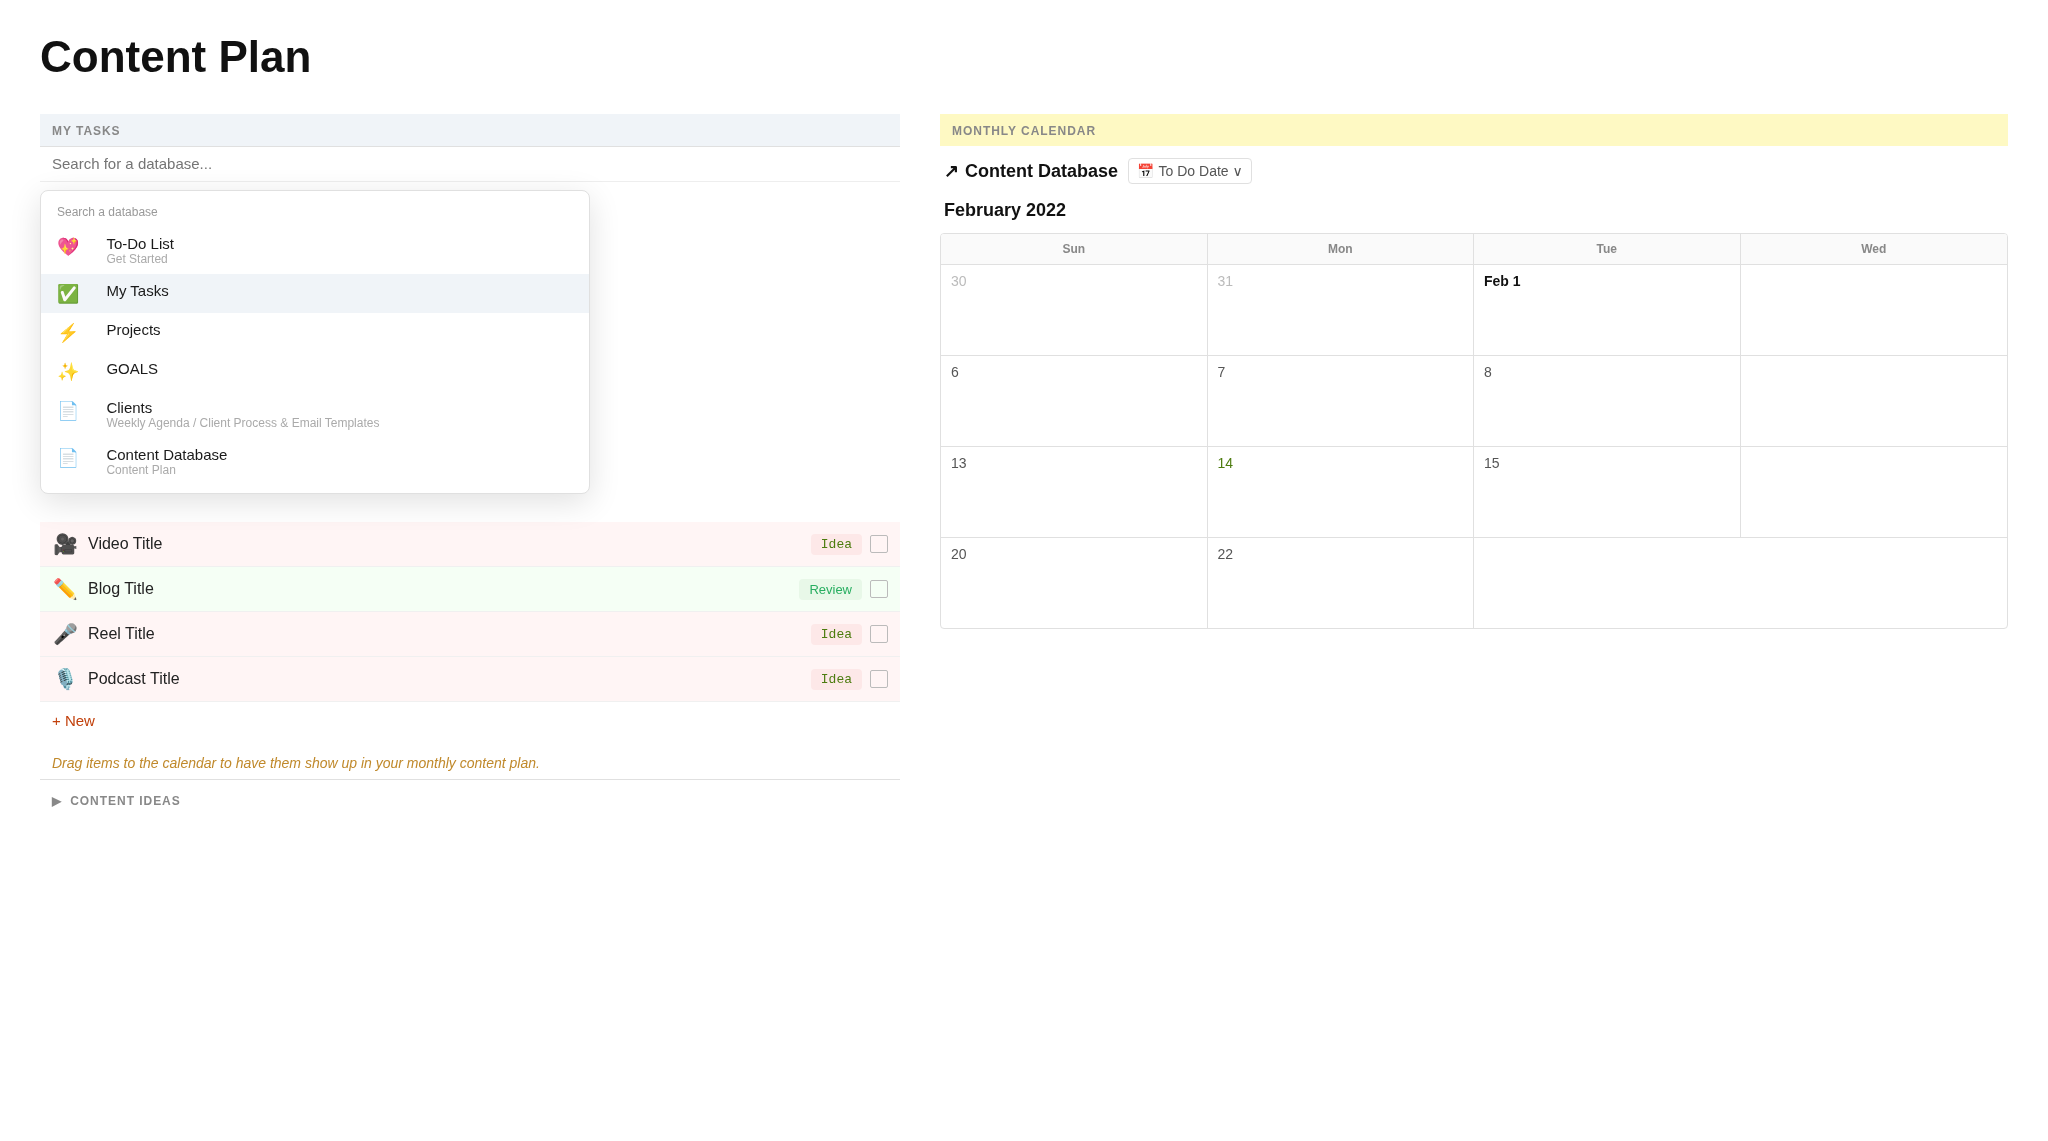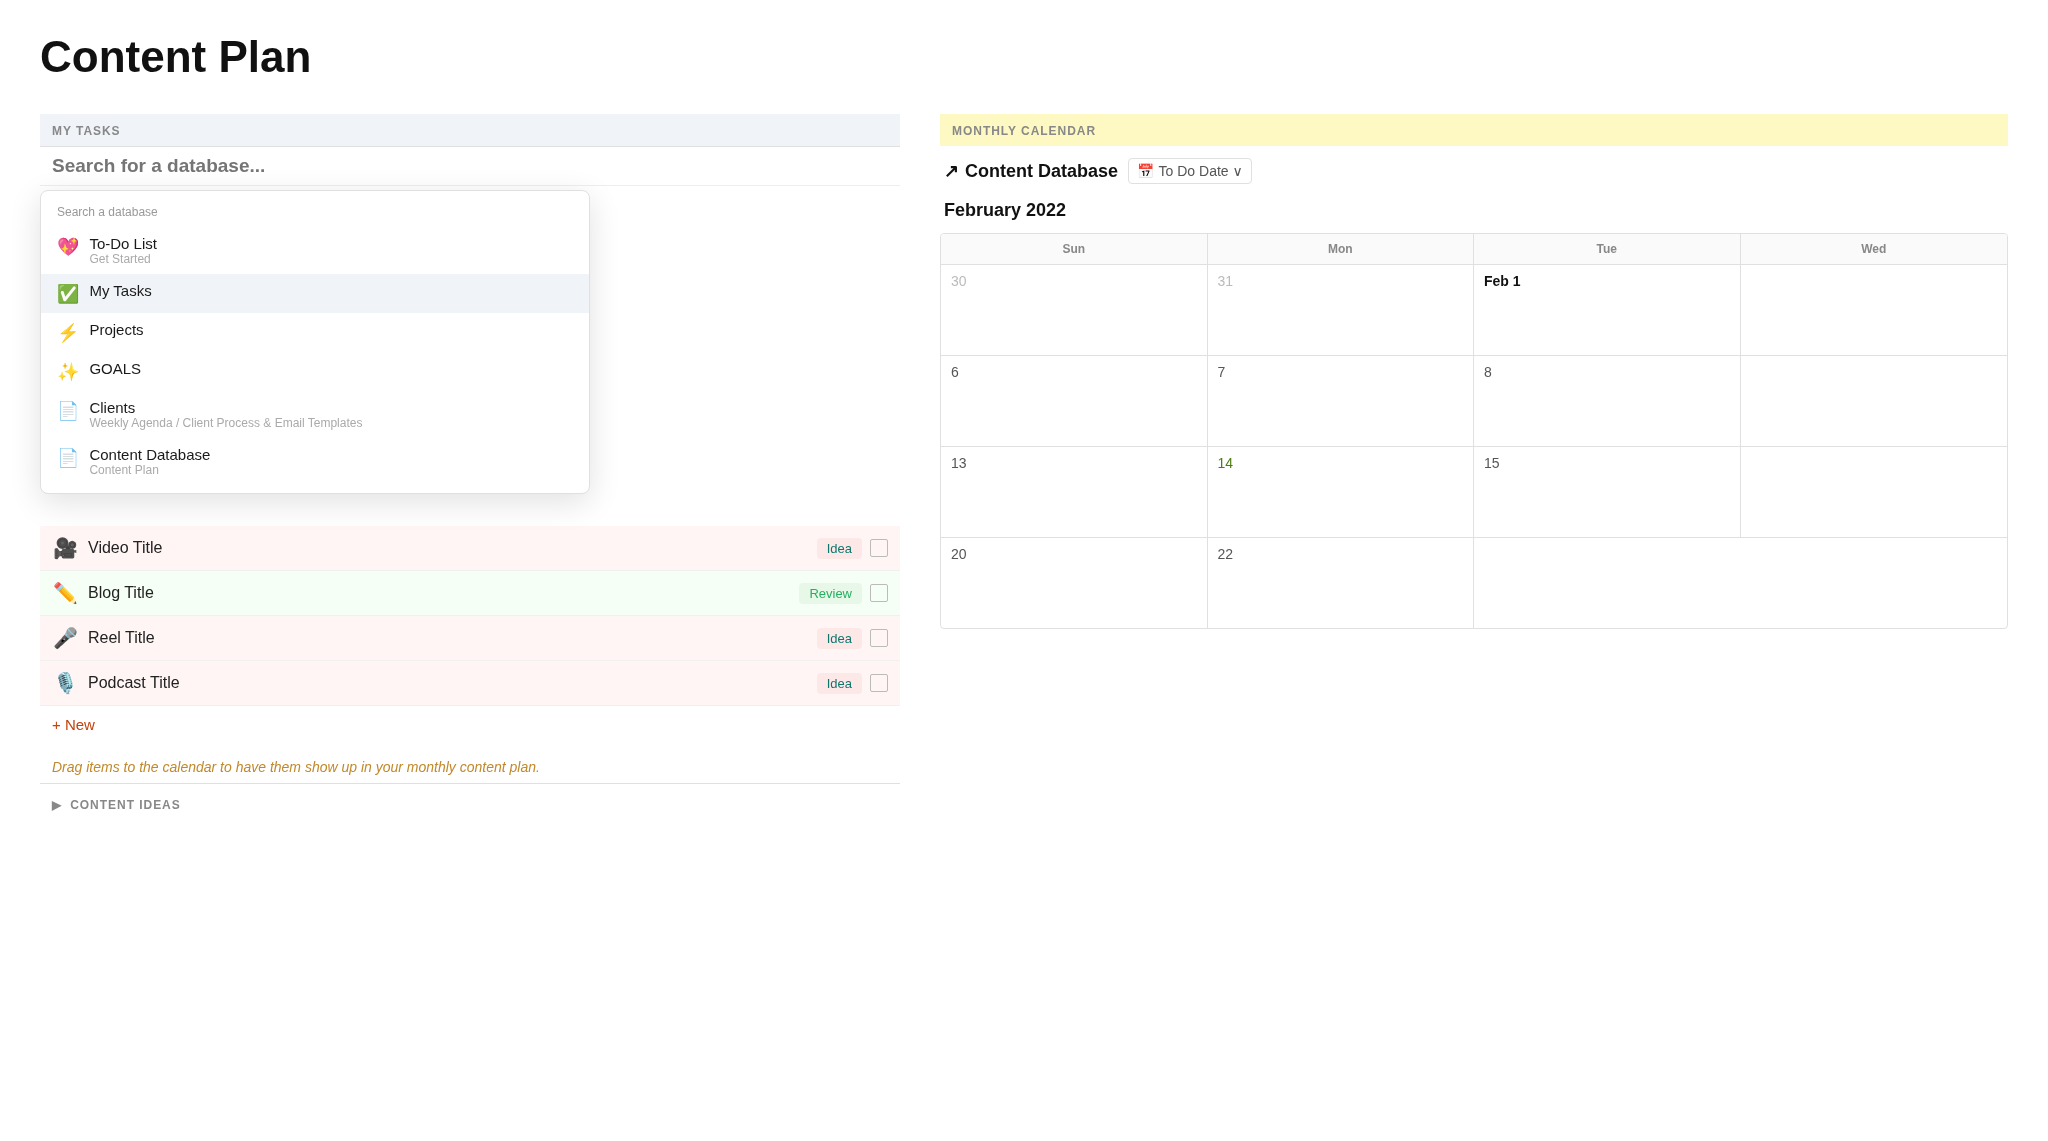--- a/index.html
+++ b/index.html
@@ -44,24 +44,23 @@
     }
 
     .search-input-wrapper {
       padding: 8px 12px;
       border-bottom: 1px solid #eee;
     }
     .search-input-wrapper input {
       width: 100%;
       border: none;
       outline: none;
-      font-size: 19px;
+      font-size: 15px;
       color: #aaa;
       background: transparent;
-      font-weight: bold;
     }
 
     
     .dropdown-overlay {
       position: absolute;
       top: 76px;
       left: 0;
       width: 550px;
       background: #fff;
       border: 1px solid #e0e0e0;
@@ -87,20 +86,21 @@
       background: #f0f4f8;
     }
     .dropdown-item .item-icon {
       font-size: 18px;
       margin-top: 1px;
       flex-shrink: 0;
     }
     .dropdown-item .item-content {
       display: flex;
       flex-direction: column;
+      margin-left: 17px;
     }
     .dropdown-item .item-title {
       font-size: 15px;
       font-weight: 500;
       color: #1a1a1a;
     }
     .dropdown-item .item-sub {
       font-size: 12px;
       color: #aaa;
     }
@@ -128,21 +128,22 @@
       color: #222;
     }
     .task-badge {
       padding: 3px 10px;
       border-radius: 4px;
       font-size: 13px;
       font-weight: 500;
     }
     .badge-idea {
       background: #fde8e8;
-      color: #0f766e;
+      color: #4d7c0f;
+      font-family: Liberation Mono, monospace;
     }
     .badge-review {
       background: #e8f8e8;
       color: #27ae60;
     }
     .task-checkbox {
       width: 18px;
       height: 18px;
       border: 1.5px solid #bbb;
       border-radius: 2px;

